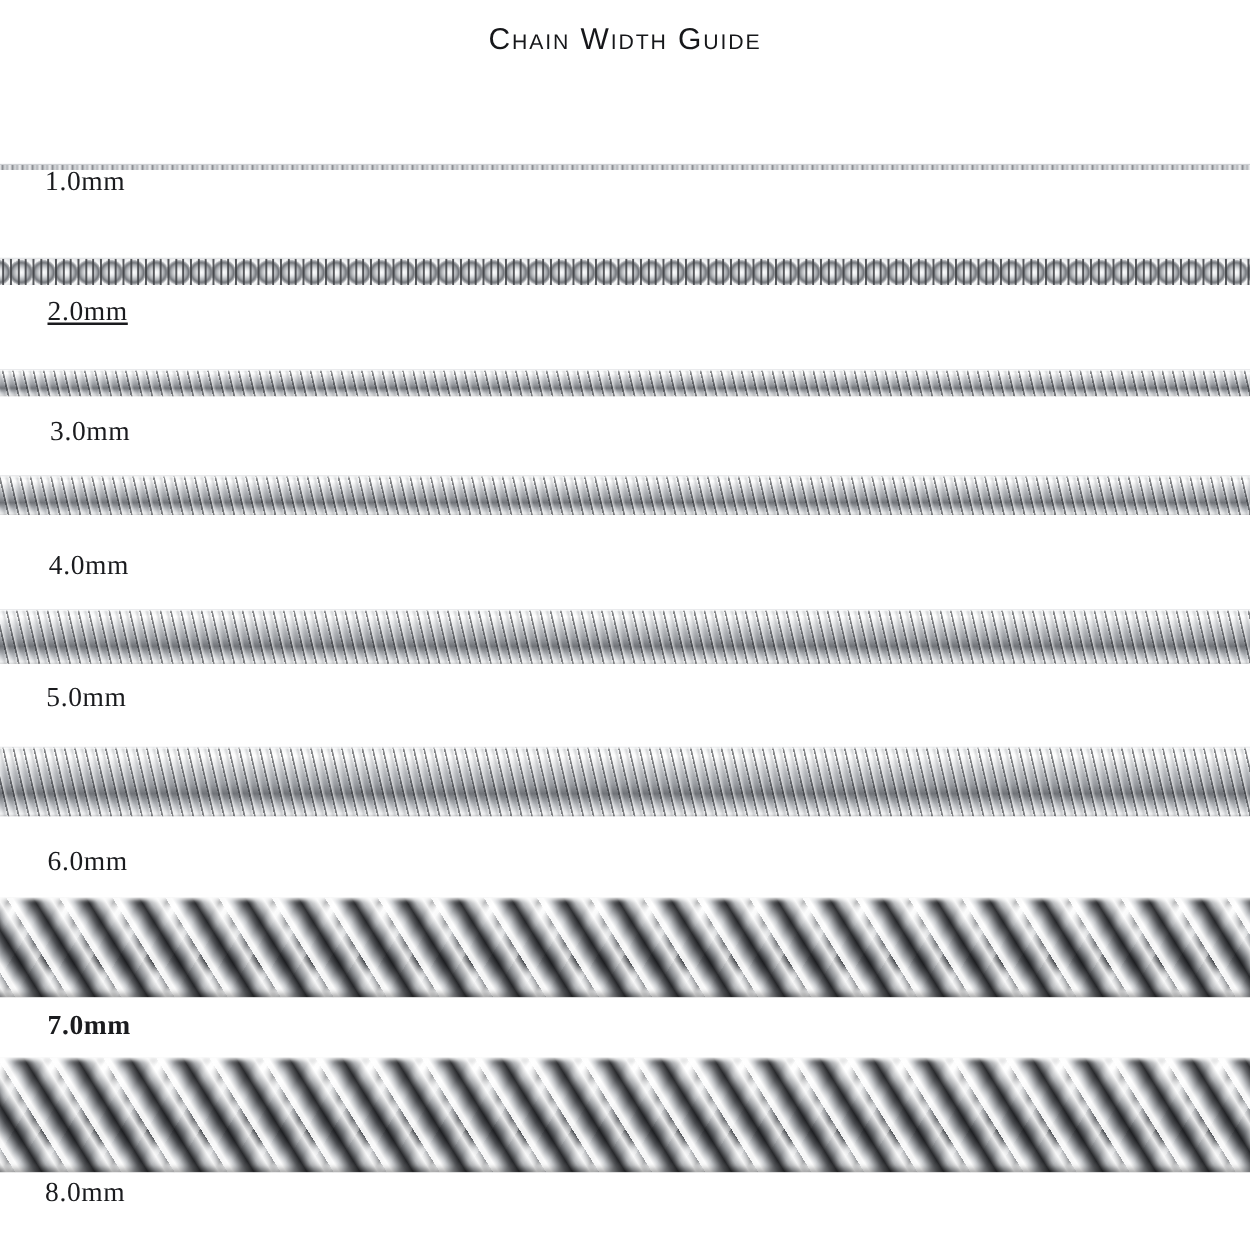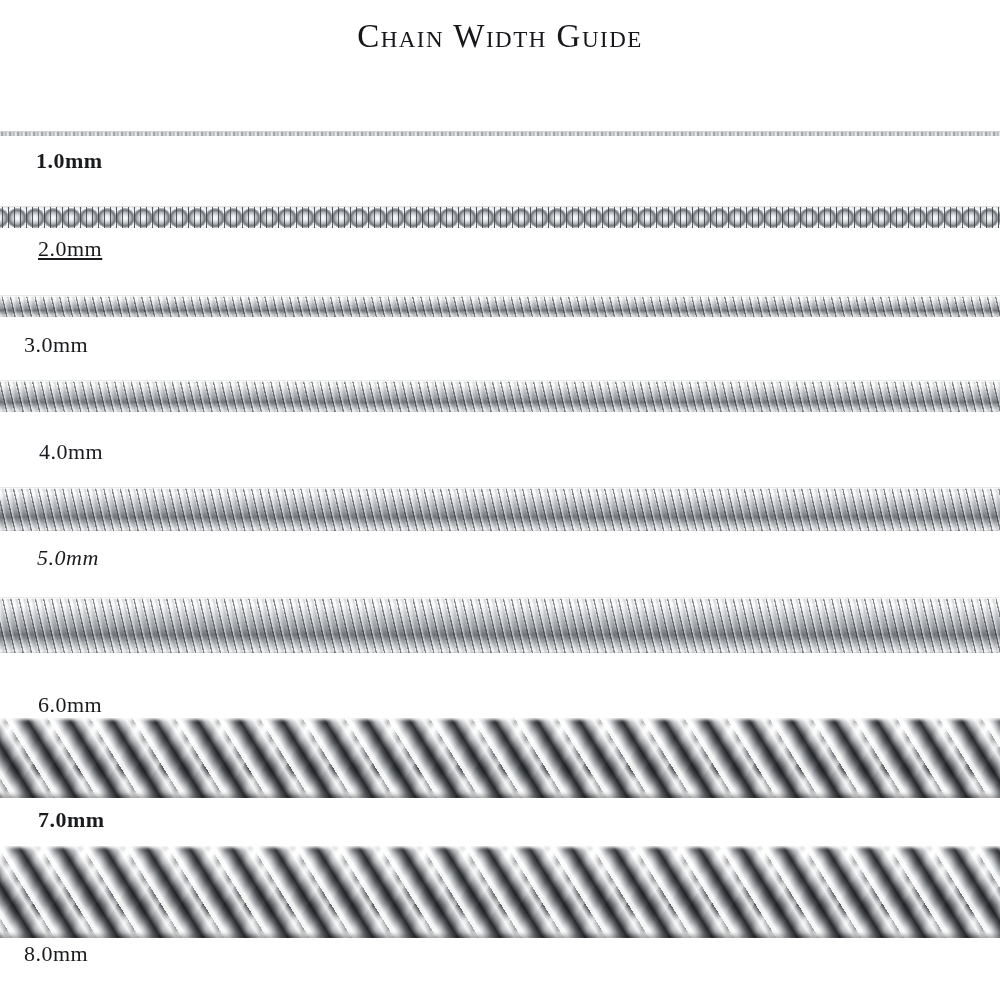--- a/index.html
+++ b/index.html
@@ -14,22 +14,22 @@
     font-family: "Liberation Serif", serif;
     overflow: hidden;
   }
 
   #title {
     position: absolute;
     top: 18px;
     left: 0;
     width: 1000px;
     text-align: center;
-    font-family: Liberation Serif, serif;
-    font-size: 33px;
+    font-family: Liberation Sans, sans-serif;
+    font-size: 24px;
     letter-spacing: 1.5px;
     color: #16171a;
     font-variant: small-caps;
     white-space: nowrap;
   }
 
   .row {
     position: absolute;
     left: 0;
     width: 1000px;
@@ -128,63 +128,63 @@
 </style>
 </head>
 <body>
 
 <div id="title">Chain Width Guide</div>
 
 <div class="row">
   <div class="chain-wrap" style="top:131px;height:5px;">
     <div class="chain-cable" style="top:0;height:5px;"></div>
   </div>
-  <div class="label" style="left:36px;top:148px;font-weight:bold;">1.0mm</div>
+  <div class="label" style="left:36px;top:132px;">1.0mm</div>
 </div>
 
 <div class="row">
   <div class="chain-wrap" style="top:206px;height:22px;">
     <div class="chain-bead" style="top:0;height:22px;"></div>
   </div>
   <div class="label" style="left:38px;top:236px;text-decoration:underline;">2.0mm</div>
 </div>
 
 <div class="row">
   <div class="chain-wrap" style="top:295px;height:22px;">
     <div class="chain-snake" style="top:0;height:22px;background-size:auto,100% 100%;"></div>
   </div>
-  <div class="label" style="left:24px;top:332px;text-align:center;">3.0mm</div>
+  <div class="label" style="left:40px;top:332px;text-align:center;">3.0mm</div>
 </div>
 
 <div class="row">
   <div class="chain-wrap" style="top:380px;height:32px;">
     <div class="chain-snake" style="top:0;height:32px;"></div>
   </div>
   <div class="label" style="left:39px;top:439px;">4.0mm</div>
 </div>
 
 <div class="row">
   <div class="chain-wrap" style="top:487px;height:44px;">
     <div class="chain-snake" style="top:0;height:44px;"></div>
   </div>
-  <div class="label" style="left:37px;top:545px;font-style:italic;">5.0mm</div>
+  <div class="label" style="left:37px;top:545px;">5.0mm</div>
 </div>
 
 <div class="row">
   <div class="chain-wrap" style="top:597px;height:56px;">
     <div class="chain-snake" style="top:0;height:56px;"></div>
   </div>
-  <div class="label" style="left:38px;top:676px;margin-top:16px;">6.0mm</div>
+  <div class="label" style="left:38px;top:676px;">6.0mm</div>
 </div>
 
 <div class="row">
   <div class="chain-wrap" style="top:718px;height:80px;">
     <div class="chain-rope" style="top:0;height:80px;"></div>
   </div>
   <div class="label" style="left:38px;top:807px;font-weight:bold;">7.0mm</div>
 </div>
 
 <div class="row">
   <div class="chain-wrap" style="top:846px;height:92px;">
     <div class="chain-rope" style="top:0;height:92px;"></div>
   </div>
-  <div class="label" style="left:24px;top:941px;">8.0mm</div>
+  <div class="label" style="left:36px;top:941px;">8.0mm</div>
 </div>
 
 </body></html>

